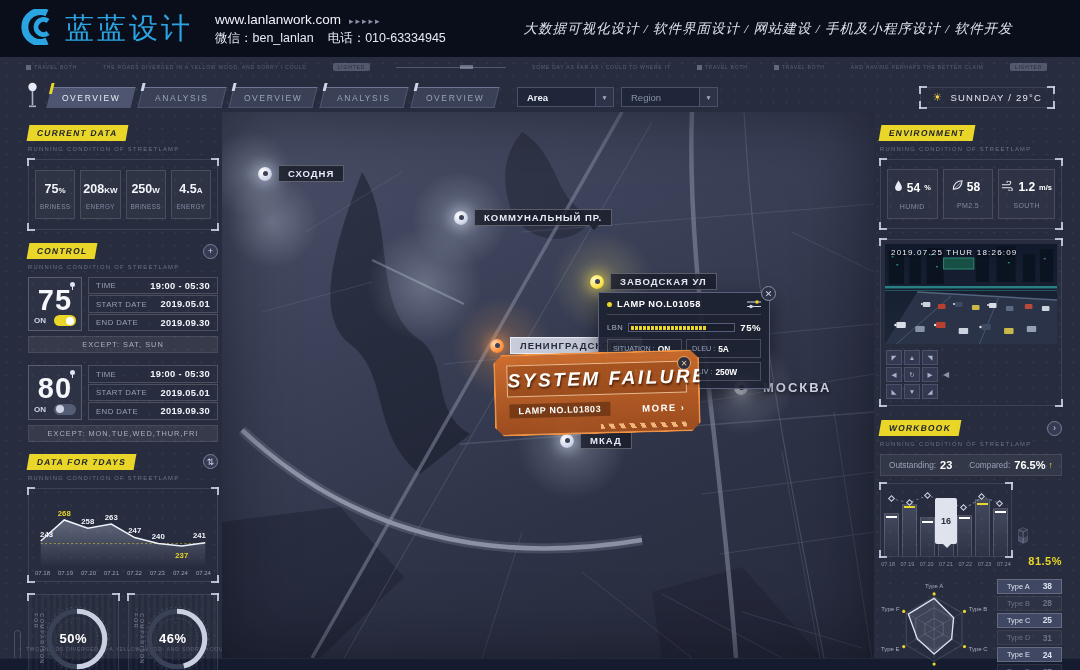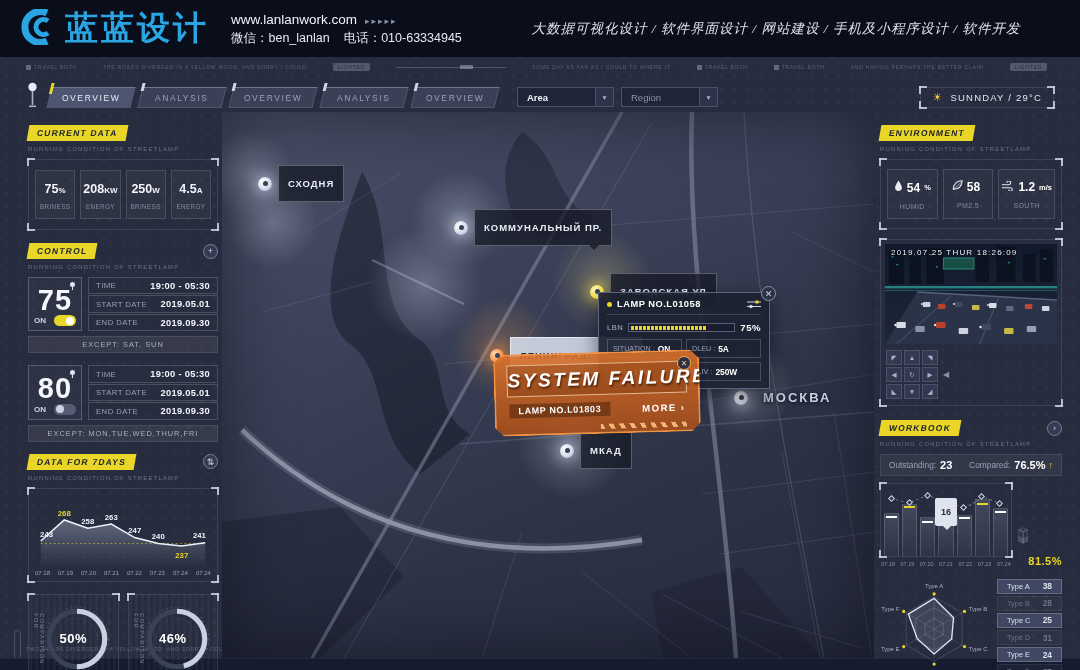--- a/index.html
+++ b/index.html
@@ -2,21 +2,21 @@
 <html><head>
 <meta charset="utf-8">
 <style>
   *{margin:0;padding:0;box-sizing:border-box}
   html,body{width:1080px;height:670px;background:#0a0e1a;font-family:"Liberation Sans","DejaVu Sans",sans-serif;-webkit-font-smoothing:antialiased;overflow:hidden}
   .stage{position:relative;width:1080px;height:670px;overflow:hidden}
 
   
   .banner{position:absolute;top:0;left:0;right:0;height:57px;background:#0a0e1a;display:flex;align-items:center;padding:0 20px;gap:16px;z-index:40}
   .logo{display:flex;align-items:center;gap:9px;cursor:pointer}
-  .logo-text{color:#2ba4e2;font-size:33px;font-weight:bold;letter-spacing:3px;white-space:nowrap}
+  .logo-text{color:#2ba4e2;font-size:29px;font-weight:normal;letter-spacing:3px;white-space:nowrap}
   .site-block{line-height:1.45;white-space:nowrap;margin-left:6px}
   .site-top{color:#f0f3fa;font-size:13.5px}
   .site-top .arrows{color:#8b93a8;font-size:9px;letter-spacing:2px;margin-left:8px}
   .site-bot{color:#e6eaf2;font-size:12.5px}
   .site-bot span{margin-right:14px}
   .services{flex:1;text-align:center;color:#dde2ec;font-family:"Liberation Serif","DejaVu Serif",serif;font-style:italic;font-size:13.5px;letter-spacing:1px;white-space:nowrap;overflow:hidden}
   .collect{display:flex;align-items:center;gap:8px;color:#4d82c4;font-size:25px;font-weight:bold;letter-spacing:2px;white-space:nowrap;cursor:pointer}
 
   
   .dash{position:absolute;top:57px;left:0;right:0;bottom:0;background-color:#272c3e;background-image:radial-gradient(rgba(200,212,240,.05) 1px,transparent 1.3px);background-size:13px 13px;overflow:hidden}
@@ -125,21 +125,21 @@
   .wb-gap{flex:1}
   .wb-up{color:#e9d628;font-weight:bold;margin-left:3px;font-size:9px}
   .wb-row{display:flex;gap:6px}
   .wb-left{flex:1}
   .wb-chart{position:relative;height:74px;display:flex;align-items:flex-end;gap:3px;padding:3px 3px 0}
   .wb-col{flex:1;position:relative;height:100%}
   .wb-bar{position:absolute;bottom:0;left:0;right:0;background:linear-gradient(180deg,rgba(165,175,205,.22),rgba(120,130,160,.08));border:1px solid rgba(255,255,255,.15);border-bottom:none}
   .wb-tick{position:absolute;left:2px;right:2px;height:2px;background:#fff}
   .wb-diamond{position:absolute;left:50%;width:5px;height:5px;margin-left:-3px;transform:rotate(45deg);border:1px solid #cfd6e8;background:rgba(40,45,62,.85);z-index:2}
   .wb-dots{position:absolute;inset:0;width:100%;height:100%}
-  .wb-callout{position:absolute;left:50%;top:14px;transform:translateX(-50%);background:#dfe3ee;color:#2a2f42;font-weight:bold;font-size:9px;padding:9px 6px;border-radius:2px;z-index:3}
+  .wb-callout{position:absolute;left:50%;top:14px;transform:translateX(-50%);background:#dfe3ee;color:#2a2f42;font-weight:bold;font-size:9px;padding:18px 6px;border-radius:2px;z-index:3}
   .wb-callout::after{content:'';position:absolute;left:50%;bottom:-4px;margin-left:-3px;border:4px solid transparent;border-top-color:#dfe3ee;border-bottom-width:0}
   .wb-x{display:flex;gap:3px;margin-top:4px}
   .wb-x span{flex:1;text-align:center;font-size:5.5px;color:#8a92a8}
   .wb-right{width:44px;display:flex;flex-direction:row;align-items:flex-end;justify-content:flex-end}
   .cube-svg{width:36px;height:62px}
   .wb-pct{color:#e9d628;font-weight:bold;font-size:11px;margin-top:6px;letter-spacing:.5px}
 
   .radar-row{display:flex;margin-top:12px;gap:5px;align-items:center}
   #radar-svg{width:112px;height:100px;flex:none}
   .type-list{flex:1;display:flex;flex-direction:column;gap:2.5px;height:100px}
@@ -154,21 +154,21 @@
   .glow{position:absolute;border-radius:50%;background:radial-gradient(circle,rgba(230,240,255,.26),transparent 65%);pointer-events:none}
   .glow.yellow{background:radial-gradient(circle,rgba(255,238,140,.25),transparent 65%)}
   .glow.orange{background:radial-gradient(circle,rgba(255,170,90,.27),transparent 65%)}
 
   .pin-label{position:absolute;display:flex;align-items:center;gap:6px;cursor:pointer;z-index:5}
   .pin{width:14px;height:14px;border-radius:50%;background:radial-gradient(circle at 35% 35%,#ffffff,#cfd6e8 62%,#98a2c0);box-shadow:0 0 13px 4px rgba(222,232,255,.45);position:relative;flex:none}
   .pin::after{content:'';position:absolute;left:50%;top:50%;width:5px;height:5px;margin:-2.5px 0 0 -2.5px;border-radius:50%;background:#3a4056}
   .pin-label.big .pin{width:18px;height:18px}
   .pin.yellow{background:radial-gradient(circle at 35% 35%,#fff8c8,#ffe84a 60%,#d9b818);box-shadow:0 0 13px 4px rgba(255,232,74,.5)}
   .pin.orange{background:radial-gradient(circle at 35% 35%,#ffd8b0,#ff9040 60%,#d96a18);box-shadow:0 0 13px 4px rgba(255,150,70,.5)}
-  .plabel{background:rgba(23,27,40,.78);border:1px solid rgba(255,255,255,.28);color:#e8ecf6;font-size:9.5px;font-weight:bold;padding:12px 9px;letter-spacing:1px;white-space:nowrap;position:relative}
+  .plabel{background:rgba(23,27,40,.78);border:1px solid rgba(255,255,255,.28);color:#e8ecf6;font-size:9.5px;font-weight:bold;padding:2px 9px;letter-spacing:1px;white-space:nowrap;position:relative}
   .pin-label.big .plabel{font-size:16px;padding:3px 11px;letter-spacing:2px}
   .pin-label.light .plabel{background:rgba(208,214,228,.92);border-color:#e8ecf6;color:#272c3e}
   .pin-label.bare .plabel{background:transparent;border:none;color:#c9cfe2;font-size:13px;text-shadow:0 1px 4px rgba(0,0,0,.8);letter-spacing:2px}
   .pin-label.tail .plabel::after{content:'';position:absolute;right:12px;bottom:-5px;border:5px solid transparent;border-top-color:rgba(23,27,40,.78);border-bottom-width:0}
 
   
   .lamp-popup{position:absolute;left:376px;top:180px;width:172px;background:rgba(28,33,48,.93);border:1px solid #5a6280;box-shadow:0 8px 20px rgba(0,0,0,.5);padding:6px 8px 7px;z-index:6}
   .pp-head{display:flex;align-items:center;gap:5px;color:#fff;font-weight:bold;font-size:9.3px;letter-spacing:.5px;border-bottom:1px solid rgba(255,255,255,.16);padding-bottom:5px}
   .pp-dot{width:5px;height:5px;background:#e9d628;border-radius:50%;flex:none}
   .pp-eq{margin-left:auto;cursor:pointer;display:flex}

